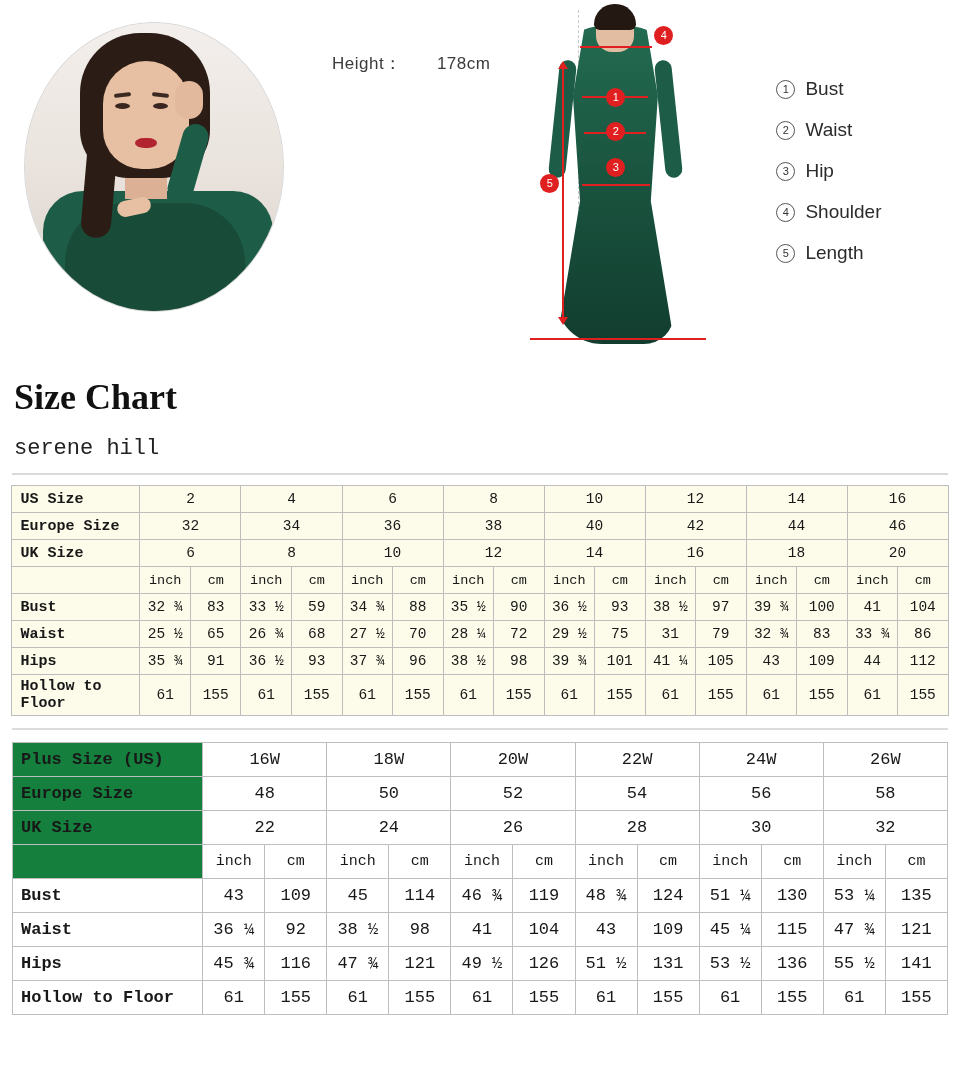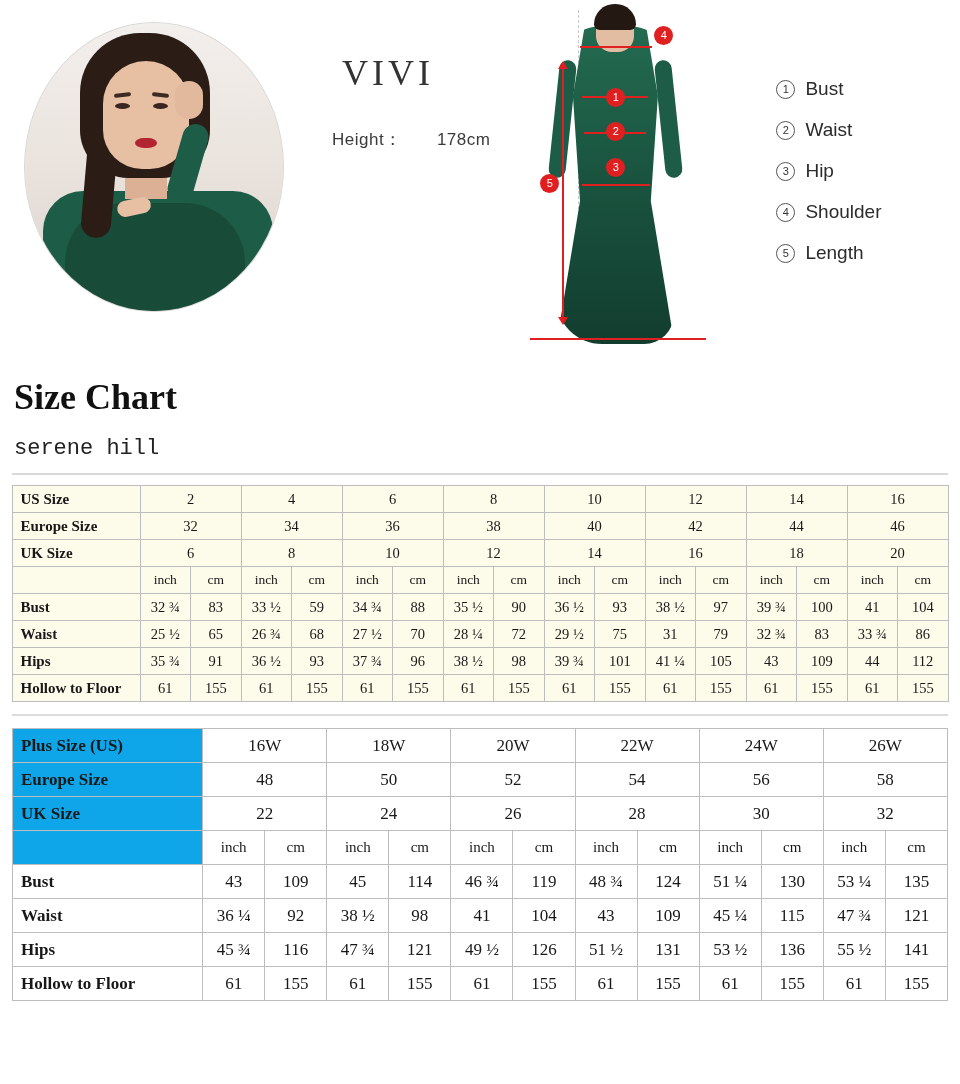--- a/index.html
+++ b/index.html
@@ -172,36 +172,36 @@
   }
   .sc-sub { font-size: 22px; color:#222; font-family:Liberation Mono, monospace;}
 
   .rule { height:2px; background:#d9d9d9; margin: 2px 12px 10px 12px; }
 
   
   table {
     border-collapse: collapse;
     width: 936px;
     margin: 0 auto;
-    font-family: Liberation Serif, serif;
+    font-family: Liberation Mono, monospace;
     table-layout: fixed;
   }
   table td, table th {
     border: 1px solid #bdbdbd;
     text-align: center;
     font-size: 14.5px;
     color: #181818;
     padding: 3px 0;
     height: 27px;
   }
   .lbl {
     text-align: left; padding-left: 8px; font-weight: 700; font-size: 15px;
   }
   .tint { background: #fdfbe9; }
-  .tint2 { background: #0ea5e9; }
+  .tint2 { background: #15803d; }
   .t1 .lblcol { width: 128px; }
   .t1 .unit { font-size: 13.5px; }
 
   .t2 td, .t2 th { height: 34px; font-size: 17px; }
   .t2 .lbl { font-size: 17px; }
   .t2 .unit { font-size: 15px; }
   .t2 .lblcol { width: 190px; }
   .sep { height: 2px; background:#dcdcdc; margin: 12px 12px; }
 </style>
 </head>
@@ -221,21 +221,20 @@
     <div class="mp-brow-r"></div>
     <div class="mp-eye-l"></div>
     <div class="mp-eye-r"></div>
     <div class="mp-lips"></div>
     <div class="mp-shoulder-cut"></div>
     <div class="mp-arm"></div>
     <div class="mp-hand"></div>
   </div>
 
   <div class="brand-block">
-    <div class="brand-name">VIVI</div>
 
     <div class="brand-row">
       <span>Height：</span>
       <span class="rv">178cm</span>
     </div>
   </div>
 
   <div class="divider-vert"></div>
 
   <div class="diagram">

